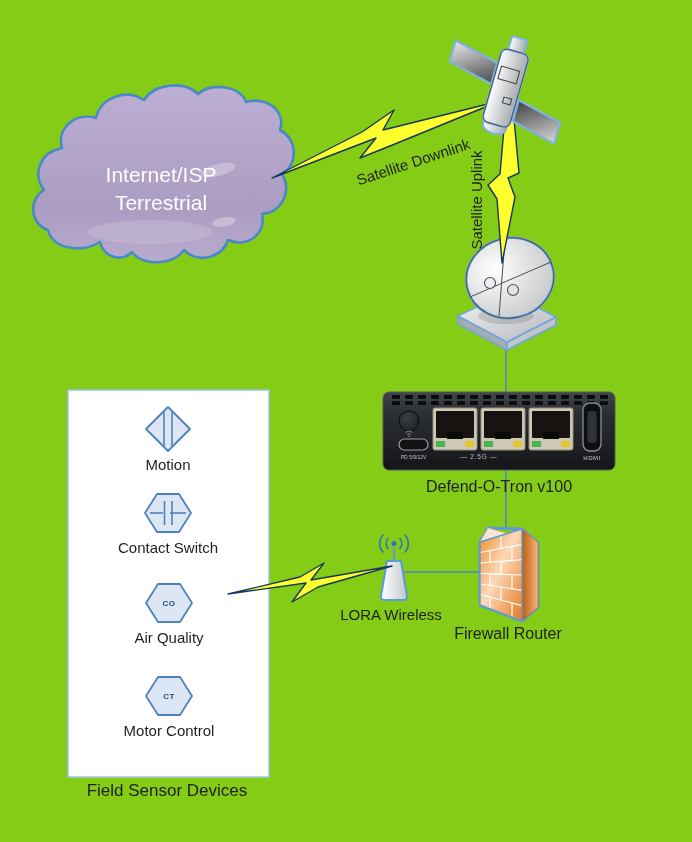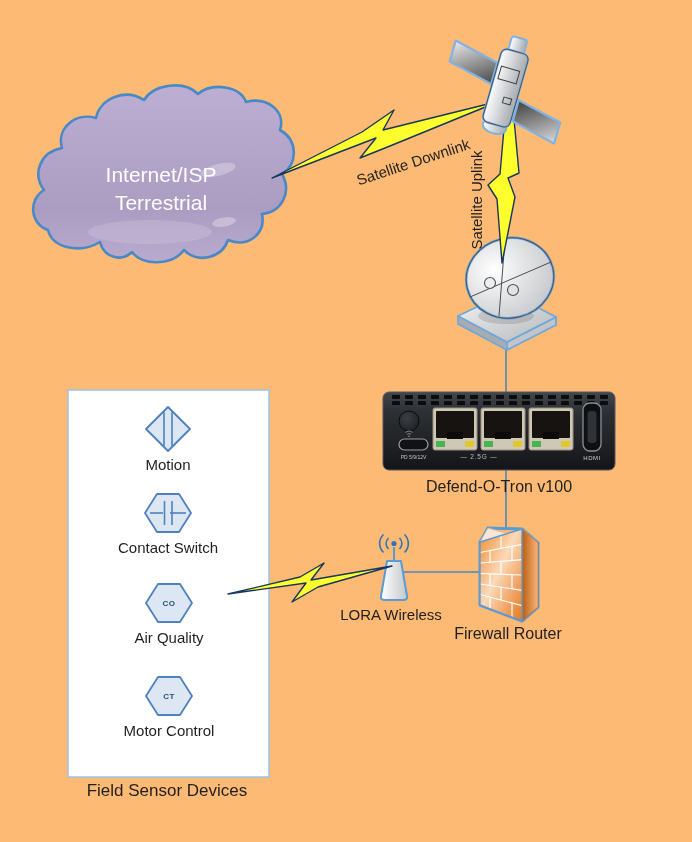--- a/index.html
+++ b/index.html
@@ -1,16 +1,16 @@
 <!DOCTYPE html>
 <html><head>
 <meta charset="utf-8">
 <style>
   html,body{margin:0;padding:0;background:#ffffff;}
-  .page{width:692px;height:842px;position:relative;background:#fdba74;overflow:hidden;}
+  .page{width:692px;height:842px;position:relative;background:#84cc16;overflow:hidden;}
   text{font-family:"Liberation Sans",sans-serif;fill:#1f1f1f;}
   .lbl{font-size:15px;}
   .lbl-lg{font-size:16px;}
   .box-lbl{font-size:17px;}
   .cloud-txt{font-size:21px;fill:#ffffff;}
   .badge{font-size:8px;font-weight:bold;fill:#1f4e79;letter-spacing:.5px;}
   .port-lbl{fill:#c3c7cb;font-size:5px;}
   .speed-lbl{fill:#b9bdc2;font-size:6.5px;letter-spacing:.8px;}
   .hdmi-lbl{fill:#c9cdd1;font-size:6px;letter-spacing:.5px;}
   .connector{stroke:#4a86c5;stroke-width:1.6;fill:none;}

